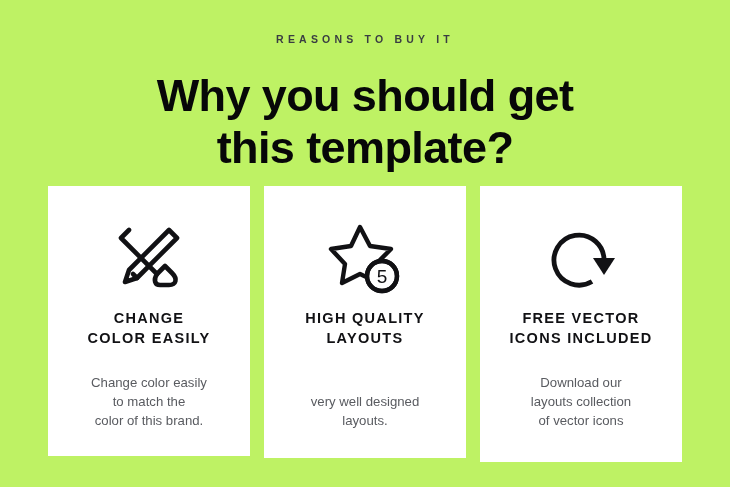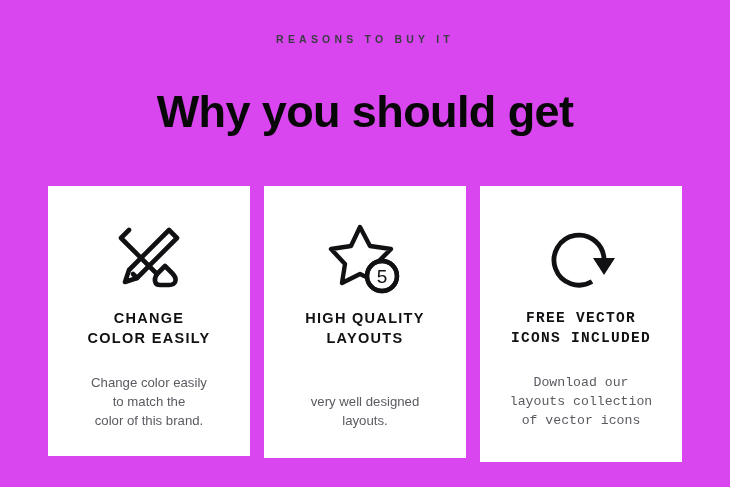--- a/index.html
+++ b/index.html
@@ -10,39 +10,39 @@
     width: 730px;
     height: 487px;
     background: #eff1f3;
     font-family: "Liberation Sans", sans-serif;
     overflow: hidden;
   }
   .page {
     position: relative;
     width: 730px;
     height: 487px;
-    background: #d946ef;
+    background: #bef264;
   }
 
   
   .eyebrow {
     position: absolute;
     top: 33px;
     left: 0;
     width: 730px;
     text-align: center;
     font-size: 10.5px;
     font-weight: 700;
     letter-spacing: 4.2px;
     color: #3a3d42;
     text-transform: uppercase;
   }
   .headline {
     position: absolute;
-    top: 56px;
+    top: 40px;
     left: 0;
     width: 730px;
     text-align: center;
     font-size: 45px;
     line-height: 52px;
     font-weight: 700;
     letter-spacing: -0.6px;
     color: #070708;
   }
 
@@ -60,21 +60,21 @@
     background: #ffffff;
     width: 202px;
     box-sizing: border-box;
     padding: 26px 16px 22px 16px;
     display: flex;
     flex-direction: column;
     align-items: center;
   }
   .card-1 { padding-bottom: 26px; }
   .card-2 { padding-bottom: 28px; }
-  .card-3 { padding-bottom: 32px; font-family: Liberation Mono, monospace; }
+  .card-3 { padding-bottom: 32px; }
 
   .icon-wrap {
     height: 92px;
     display: flex;
     align-items: center;
     justify-content: center;
   }
   .icon-wrap svg { display: block; }
 
   .card-title {
@@ -98,20 +98,21 @@
 </style>
 </head>
 <body>
 
 <div class="page">
 
   <div class="eyebrow">REASONS TO BUY IT</div>
 
   <h1 class="headline">
     <span>Why you should get</span><br>
+    <span>this template?</span>
   </h1>
 
   <div class="cards">
 
     <div class="card card-1">
       <div class="icon-wrap">
         <svg width="74" height="74" viewBox="0 0 74 74" fill="none" stroke="#111114" stroke-width="4.6" stroke-linecap="round" stroke-linejoin="round">
 
           <path d="M57 9 L65 17 L25 57 L13 61 L17 49 Z"></path>
           <path d="M21 53 L25 57"></path>

